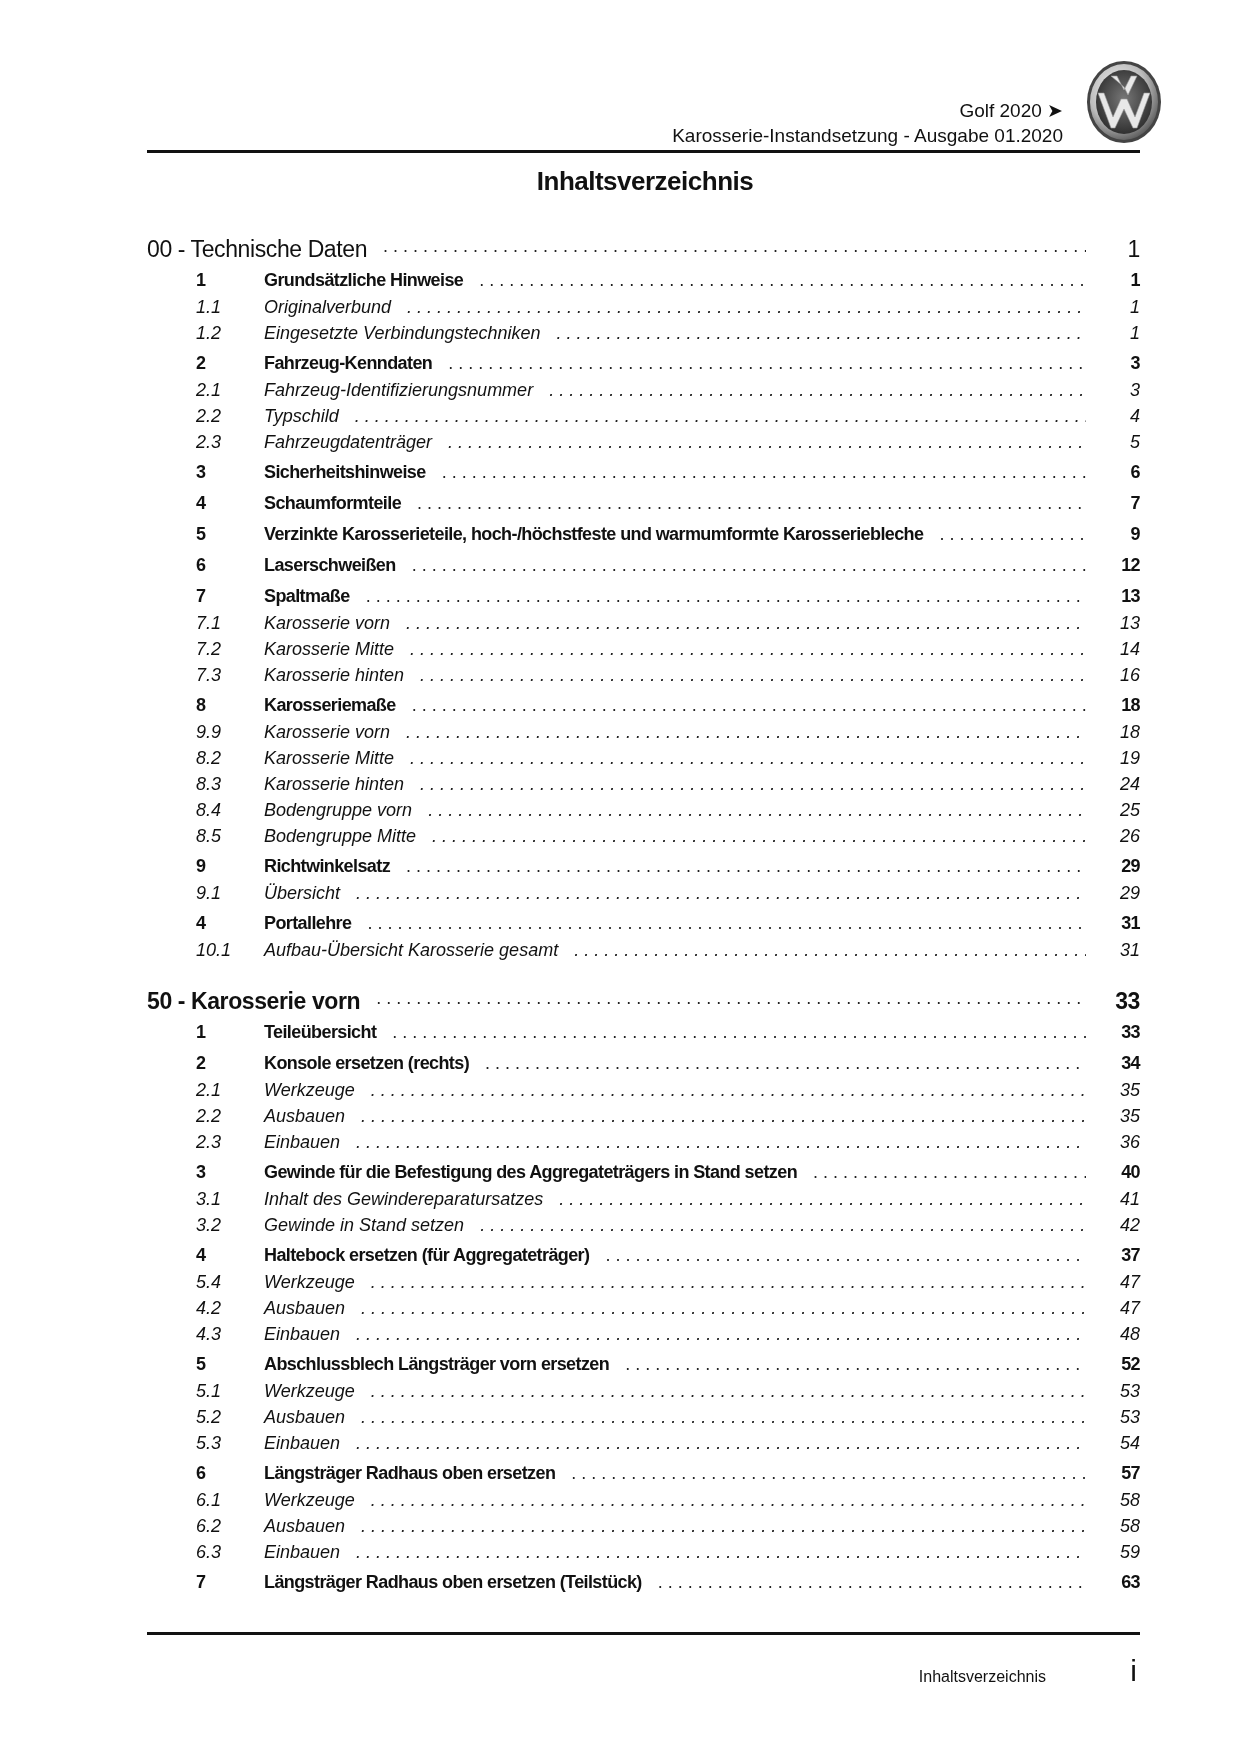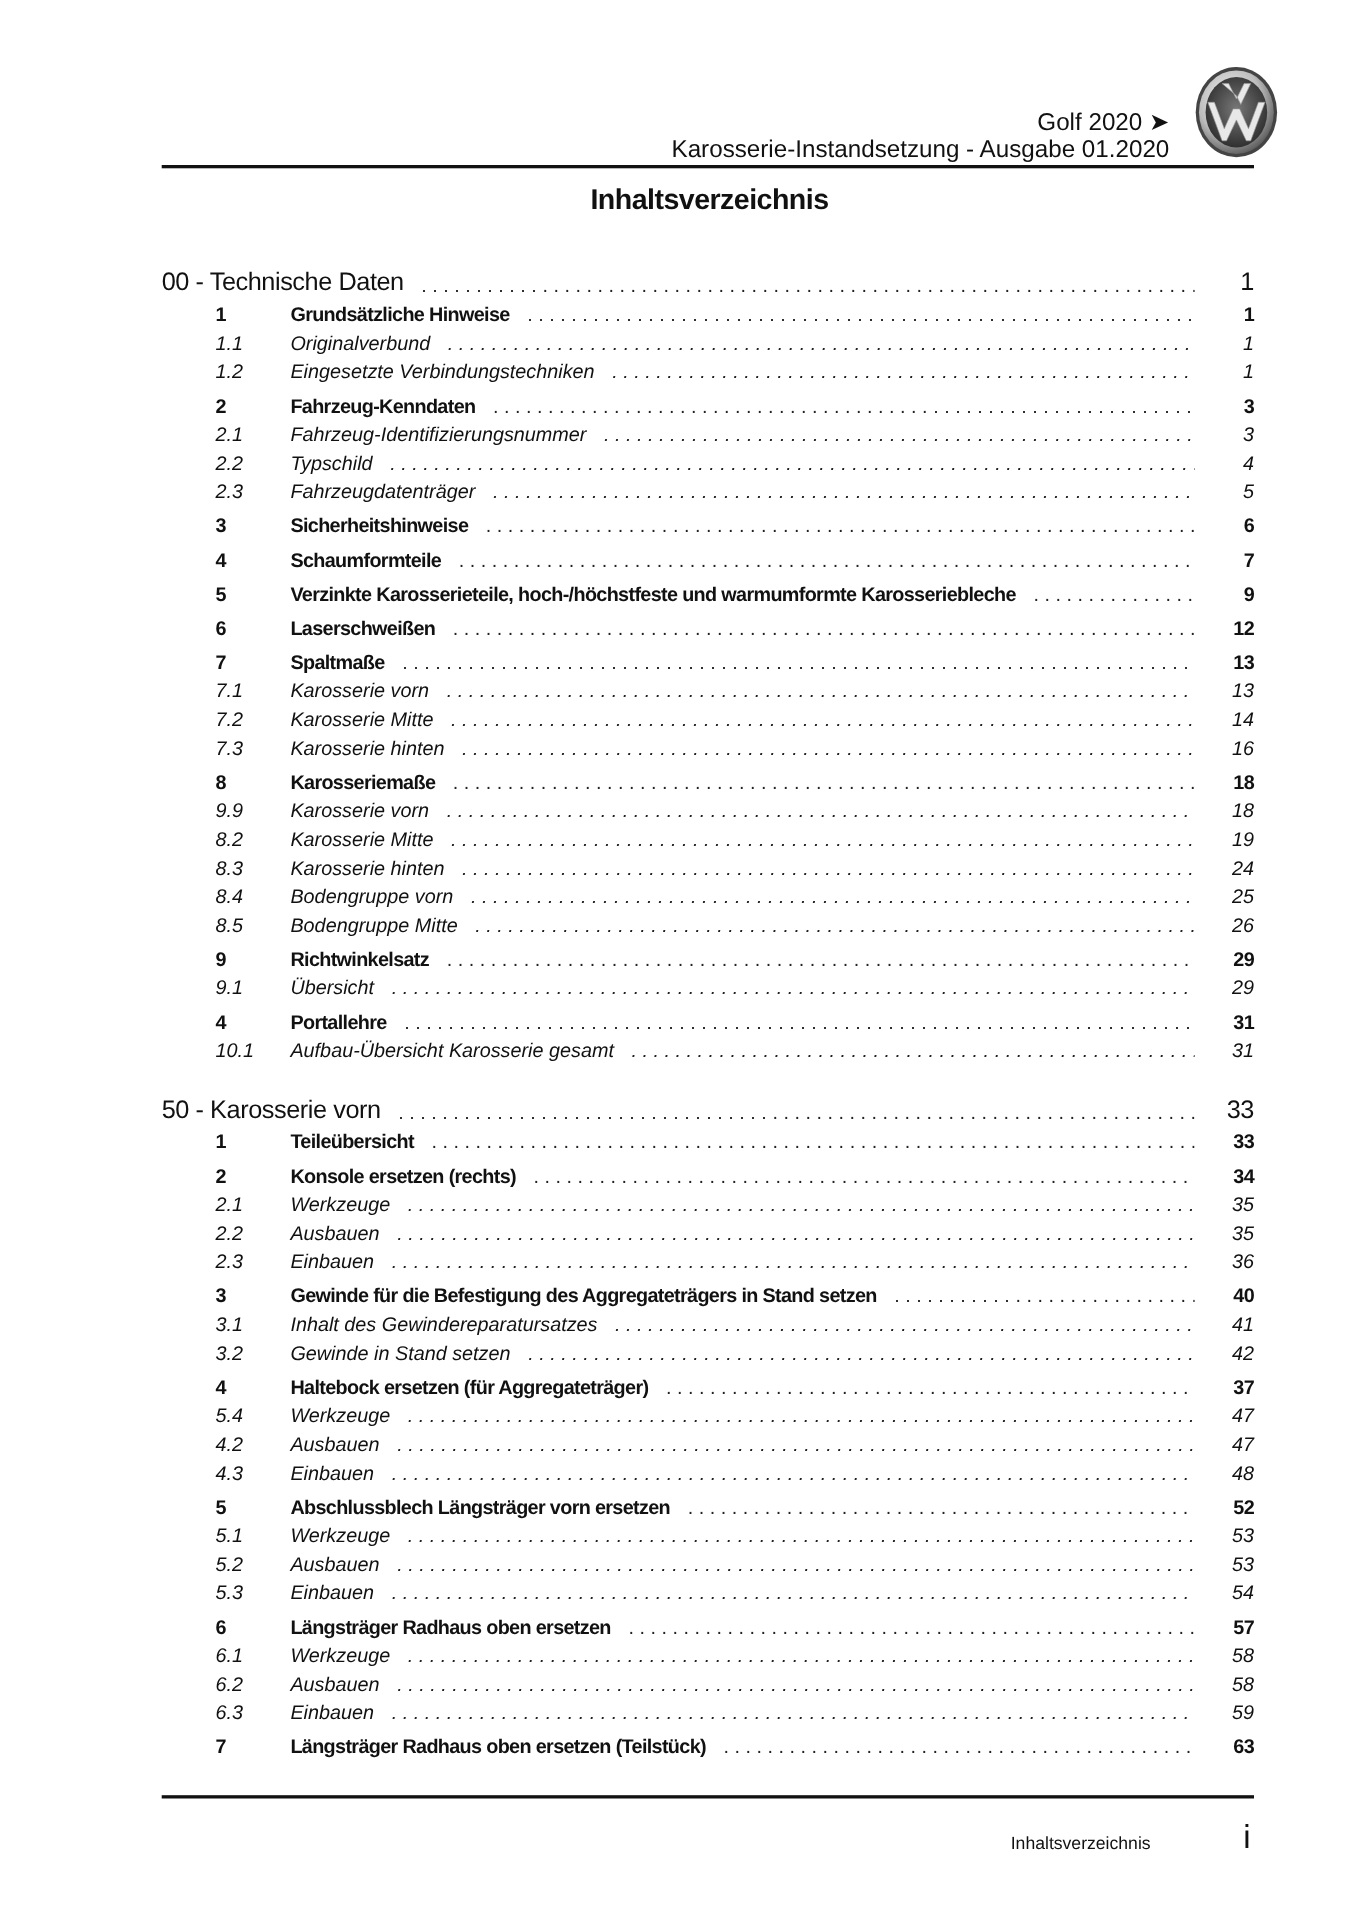--- a/index.html
+++ b/index.html
@@ -1,32 +1,32 @@
 <!DOCTYPE html>
 <html><head>
 <meta charset="utf-8">
 <style>
   html, body { margin: 0; padding: 0; background: #ffffff; }
   body { width: 1240px; height: 1754px; position: relative; overflow: hidden;
          font-family: "Liberation Sans", sans-serif; color: #111; }
-  .header-text { position: absolute; right: 177px; text-align: right; font-size: 22px; line-height: 24px; }
+  .header-text { position: absolute; right: 177px; text-align: right; font-size: 19px; line-height: 24px; }
   #hdr-line1 { top: 99px; }
   #hdr-line2 { top: 124px; }
   .rule { position: absolute; left: 147px; width: 993px; height: 3px; background: #111; }
   #top-rule { top: 150px; }
   #bottom-rule { top: 1632px; }
   #logo { position: absolute; left: 1084px; top: 57px; width: 80px; height: 90px; }
   #doc-title { position: absolute; top: 166px; left: 0; width: 1290px; text-align: center;
                font-size: 26px; font-weight: bold; letter-spacing: -0.5px; }
   #toc { position: absolute; left: 147px; top: 236px; width: 993px; }
-  .row { display: flex; align-items: flex-end; white-space: nowrap; }
+  .row { display: flex; align-items: flex-start; white-space: nowrap; }
   .row .num { width: 117px; flex: none; }
   .row.chapter { font-size: 23px; height: 34px; letter-spacing: -0.4px; }
   .row.chapter .title { flex: none; }
-  .row.chapter.gap { margin-top: 22px; }
+  .row.chapter.gap { margin-top: 22px; font-weight: bold; }
   .row.l1 { font-size: 18px; height: 27px; font-weight: bold; letter-spacing: -0.6px; padding-left: 49px; }
   .row.l1 .num { width: 68px; }
   .row.l1.gap { margin-top: 4px; }
   .row.l2 { font-size: 18px; height: 26px; padding-left: 49px; font-style: italic; }
   .row.l2 .num { width: 68px; }
   .title { flex: none; }
   .leader { flex: 1 1 auto; overflow: hidden; margin: 0 14px 0 16px; letter-spacing: 5.2px;
             font-weight: normal; font-size: 18px; color: #222; }
   .leader::before { content: ". . . . . . . . . . . . . . . . . . . . . . . . . . . . . . . . . . . . . . . . . . . . . . . . . . . . . . . . . . . . . . . . . . . . . . . . . . . . . . . . . . . . . . . . . . . . . . . . . . . . . . . . . . . . . . . . . . . . . . . . . . . . . . . . . . . . . . . . . . . . . . . . . . . ";
                     letter-spacing: 0; white-space: nowrap; }

